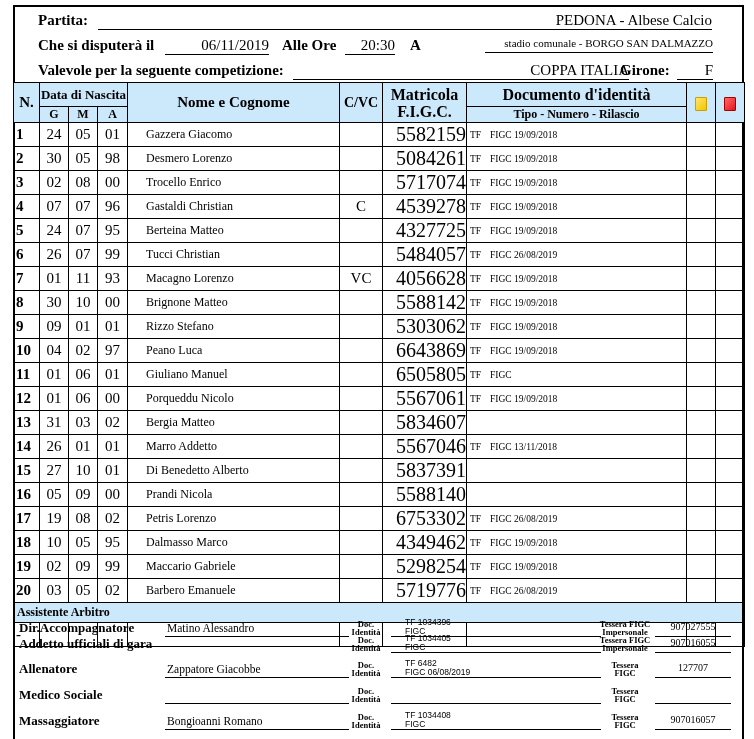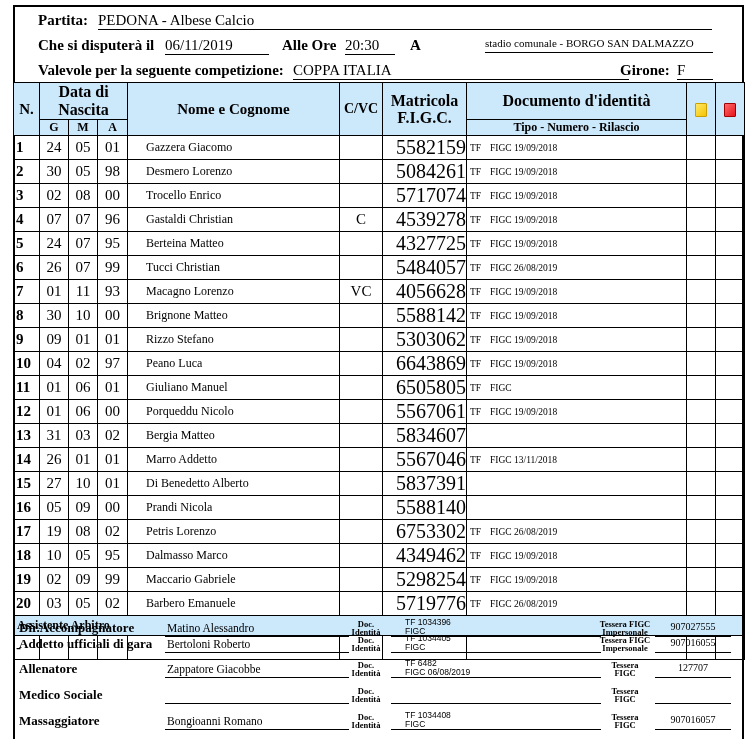--- a/index.html
+++ b/index.html
@@ -2,21 +2,21 @@
 <html><head>
 <meta charset="utf-8">
 <style>
   html, body { margin:0; padding:0; background:#ffffff; }
   body { width:754px; height:739px; position:relative; overflow:hidden;
          font-family:"Liberation Serif", "DejaVu Serif", serif; color:#000; }
   .frame { position:absolute; left:13px; top:5px; width:731px; height:740px;
            border:2px solid #000; border-bottom:none; box-sizing:border-box; }
   .hdr-line { position:absolute; font-size:15px; }
   .lbl { font-weight:bold; }
-  .uline { position:absolute; border-bottom:1.5px solid #000; text-align:left; font-size:15px; line-height:17px; }
+  .uline { position:absolute; border-bottom:1.5px solid #000; text-align:right; font-size:15px; line-height:17px; }
   table.main { position:absolute; left:13px; top:82px; border-collapse:collapse; table-layout:fixed; }
   table.main td, table.main th { border:1.5px solid #000; padding:0; height:20px; box-sizing:border-box; }
   .hcell { background:#cce8fb; font-weight:bold; text-align:center; }
   .num { font-weight:bold; font-size:15px; text-align:left; padding-left:2px !important; }
   .dd { font-size:15px; text-align:center; }
   .nm { font-size:12px; padding-left:18px !important; font-family:"Liberation Serif", serif; }
   .cv { font-size:15px; text-align:center; }
   .mat { font-size:20px; text-align:right; }
   .doc { font-size:9.5px; white-space:nowrap; }
   .doc .t { display:inline-block; width:20px; padding-left:3px; }
@@ -61,21 +61,21 @@
     <col style="width:212px">
       <col style="width:43px">
       <col style="width:84px">
       <col style="width:220px">
     <col style="width:29px">
       <col style="width:29px">
   </colgroup>
   <thead>
     <tr style="height:24px;">
       <th class="hcell" rowspan="2" style="font-size:15px;">N.</th>
-      <th class="hcell" colspan="3" style="font-size:16px;height:22px;margin-top:7px;">Data di Nascita</th>
+      <th class="hcell" colspan="3" style="font-size:13px;height:22px;margin-top:7px;">Data di Nascita</th>
       <th class="hcell" rowspan="2" style="font-size:15px;">Nome e Cognome</th>
       <th class="hcell" rowspan="2" style="font-size:14px;">C/VC</th>
       <th class="hcell" rowspan="2" style="font-size:16px;line-height:17px;">
         <span>Matricola</span><br>
         <span>F.I.G.C.</span>
       </th>
       <th class="hcell" style="font-size:16px;">Documento d'identità</th>
       <th class="hcell" rowspan="2">
         <span class="card" id="yellow-card" style="background: linear-gradient(135deg, rgb(255, 231, 102), rgb(245, 196, 0)); border: 1px solid rgb(201, 160, 0);"></span>
       </th>
@@ -355,21 +355,20 @@
     <div class="srow" style="top: 16px;">
       <span class="srole" style="top:4px">Dir.Accompagnatore</span>
       <div class="sname" style="top:6px;height:14px">Matino Alessandro</div>
       <div class="sdoclbl" style="top:4px"><span>Doc.</span><br><span>Identità</span></div>
       <div class="sdoc" style="top:2px;height:18px;padding-left:14px"><span>TF   1034396</span><br><span>FIGC</span></div>
       <div class="stesslbl" style="top:4px"><span>Tessera FIGC</span><br><span>Impersonale</span></div>
       <div class="stess" style="top:5px;height:15px">907027555</div>
     </div>
     <div class="srow" style="top: 32px;">
       <span class="srole" style="top:4px">Addetto ufficiali di gara</span>
-      <div class="sname" style="top:6px;height:14px">Bertoloni Roberto</div>
       <div class="sdoclbl" style="top:4px"><span>Doc.</span><br><span>Identità</span></div>
       <div class="sdoc" style="top:2px;height:18px;padding-left:14px"><span>TF   1034405</span><br><span>FIGC</span></div>
       <div class="stesslbl" style="top:4px"><span>Tessera FIGC</span><br><span>Impersonale</span></div>
       <div class="stess" style="top:5px;height:15px">907016055</div>
     </div>
     <div class="srow" style="top: 57px; padding-left: 27px;">
       <span class="srole" style="top:4px">Allenatore</span>
       <div class="sname" style="top:6px;height:14px">Zappatore Giacobbe</div>
       <div class="sdoclbl" style="top:4px"><span>Doc.</span><br><span>Identità</span></div>
       <div class="sdoc" style="top:2px;height:18px;padding-left:14px"><span>TF   6482</span><br><span>FIGC 06/08/2019</span></div>

